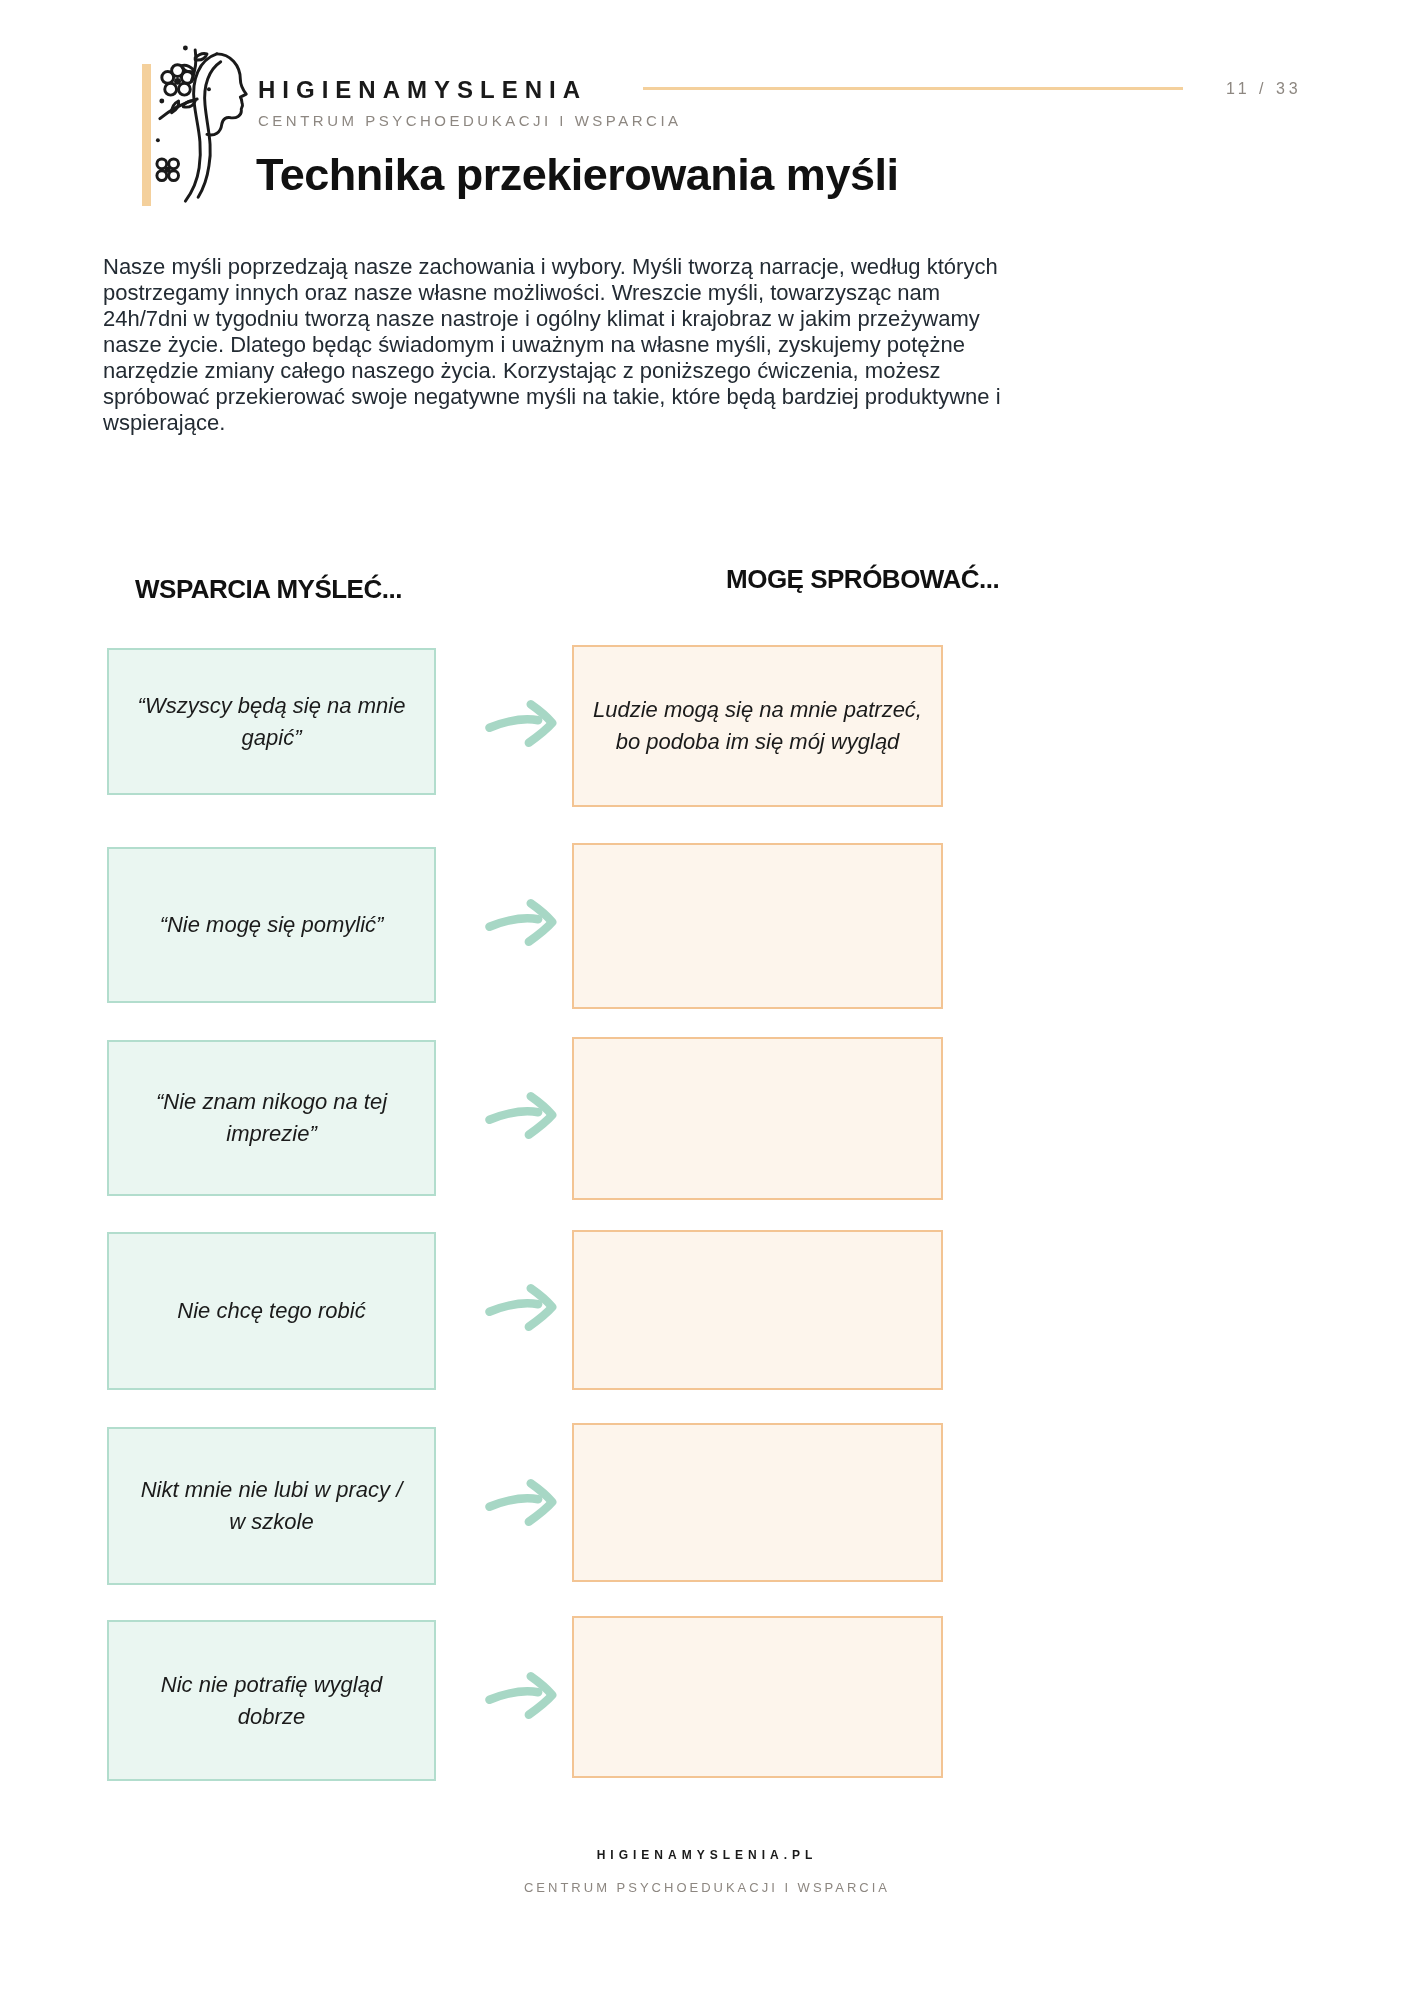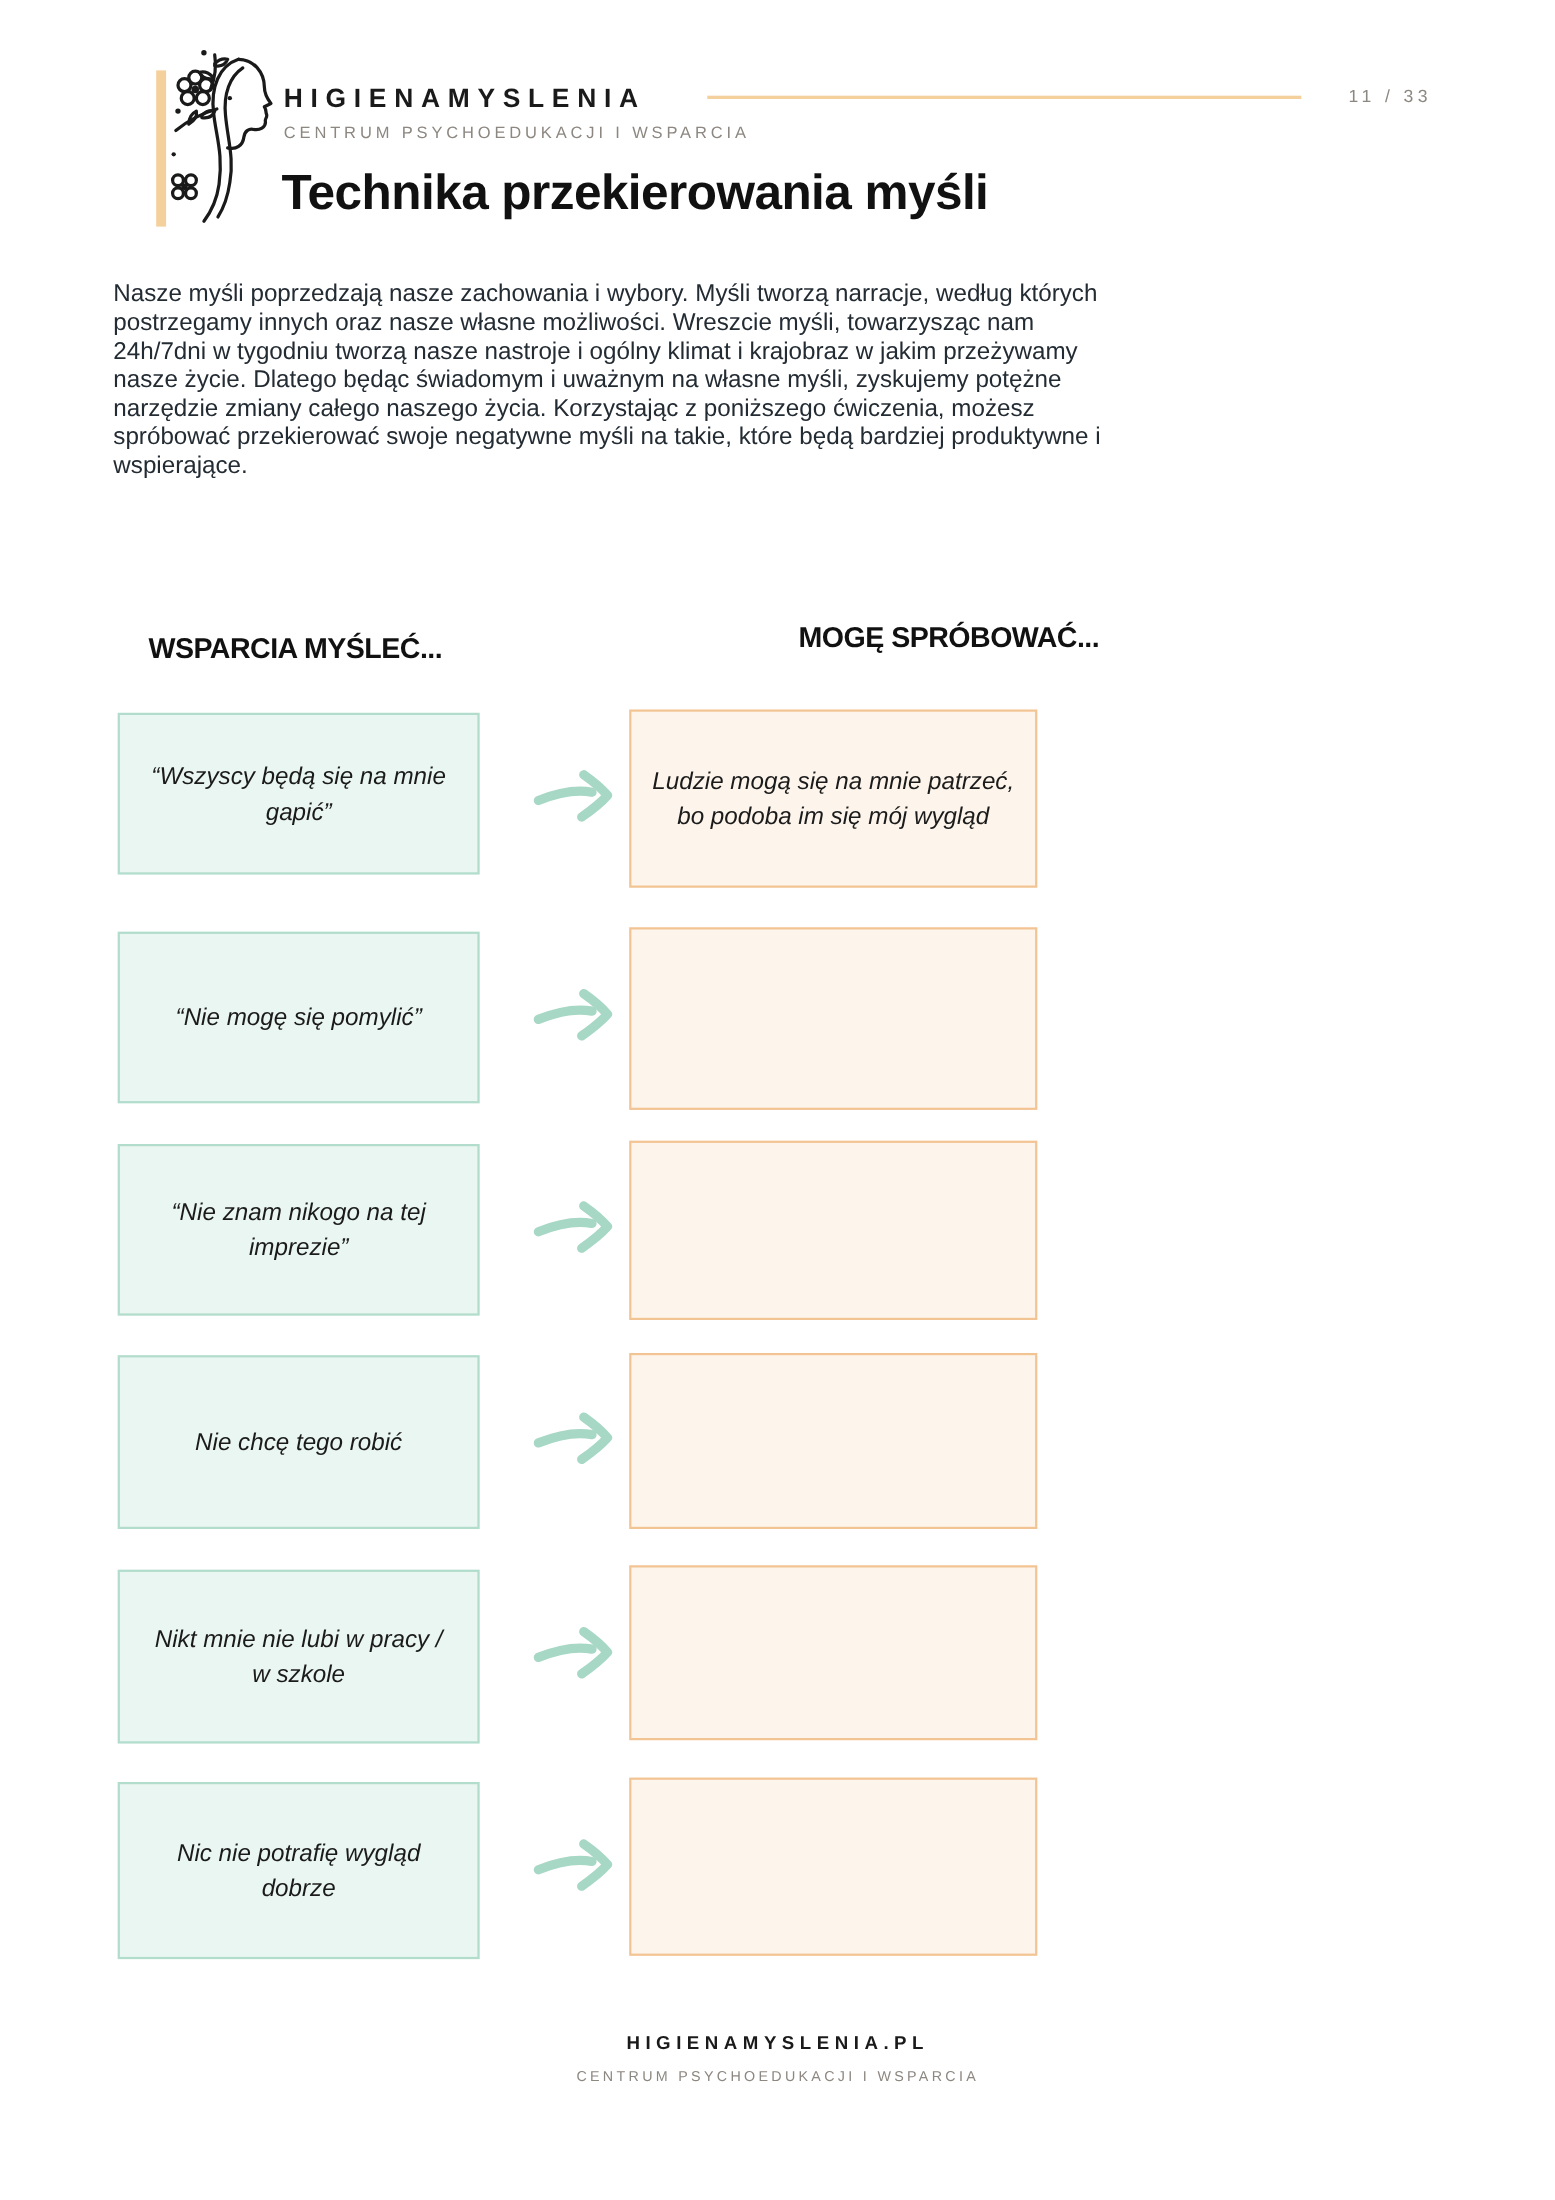--- a/index.html
+++ b/index.html
@@ -61,21 +61,21 @@
     text-align:center;padding:16px 16px;
   }
   .thought-box span,.answer-box span{
     font-style:italic;font-size:22px;line-height:32px;color:#1b1b1b;
   }
   .arrow{position:absolute;left:375px;top:46px;width:88px;height:60px;}
   .arrow path{stroke:var(--arrow);fill:none;stroke-linecap:round;stroke-linejoin:round;}
   
   .footer-site{
     position:absolute;left:0;top:1848px;width:1414px;text-align:center;
-    font-size:17px;font-weight:bold;letter-spacing:5px;color:var(--brand-text);
+    font-size:12px;font-weight:bold;letter-spacing:5px;color:var(--brand-text);
   }
   .footer-sub{
     position:absolute;left:0;top:1880px;width:1414px;text-align:center;
     font-size:13px;letter-spacing:3px;color:var(--muted);
   }
 </style>
 </head>
 <body>
 
 <div class="page">

